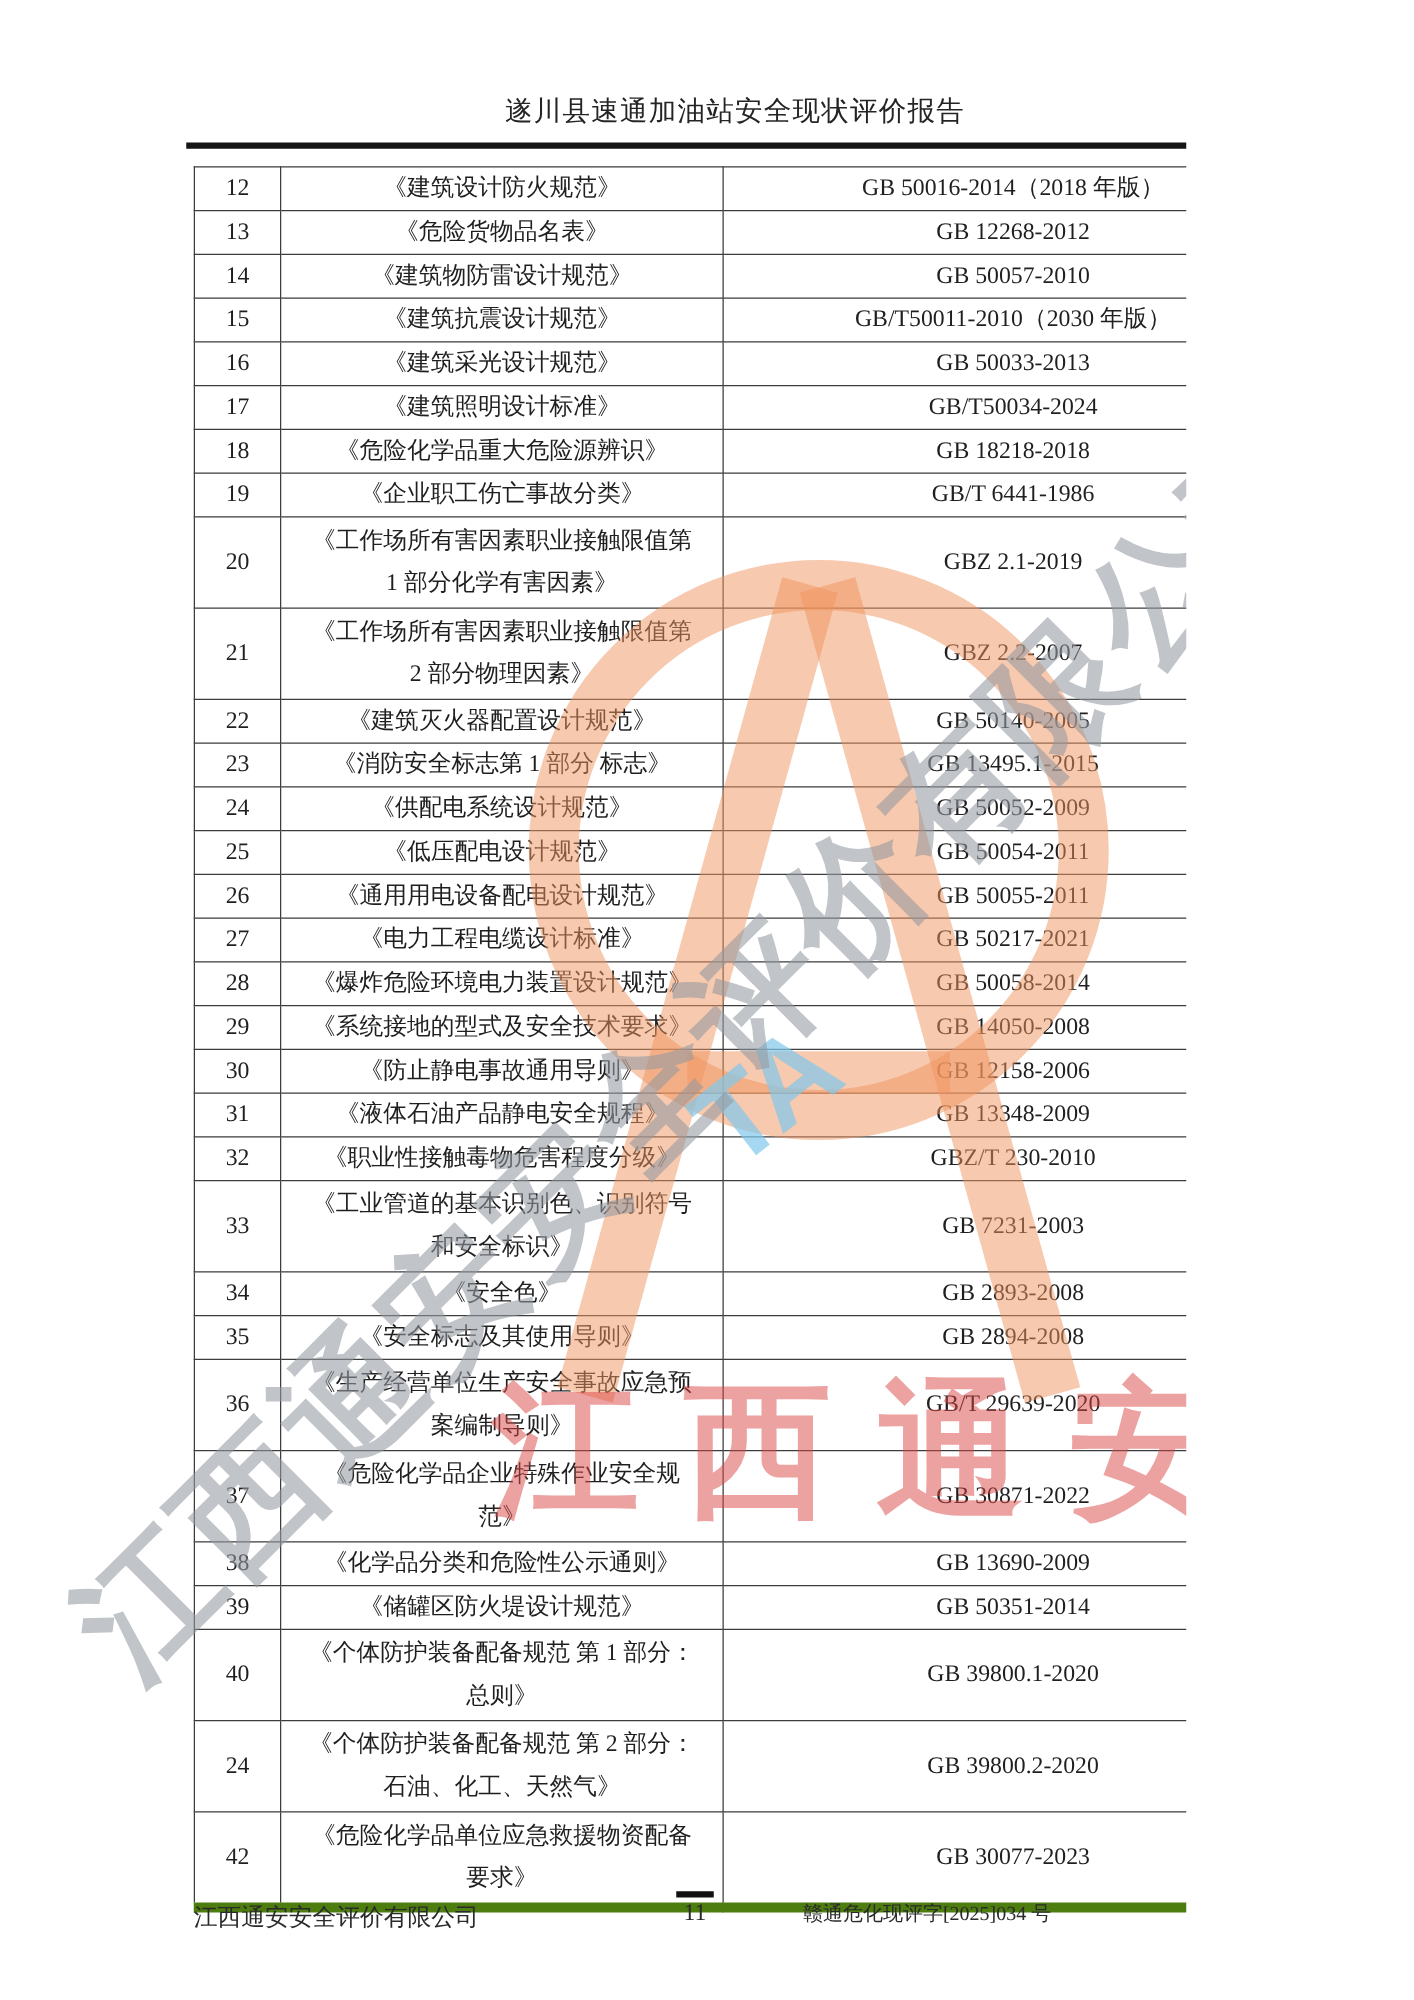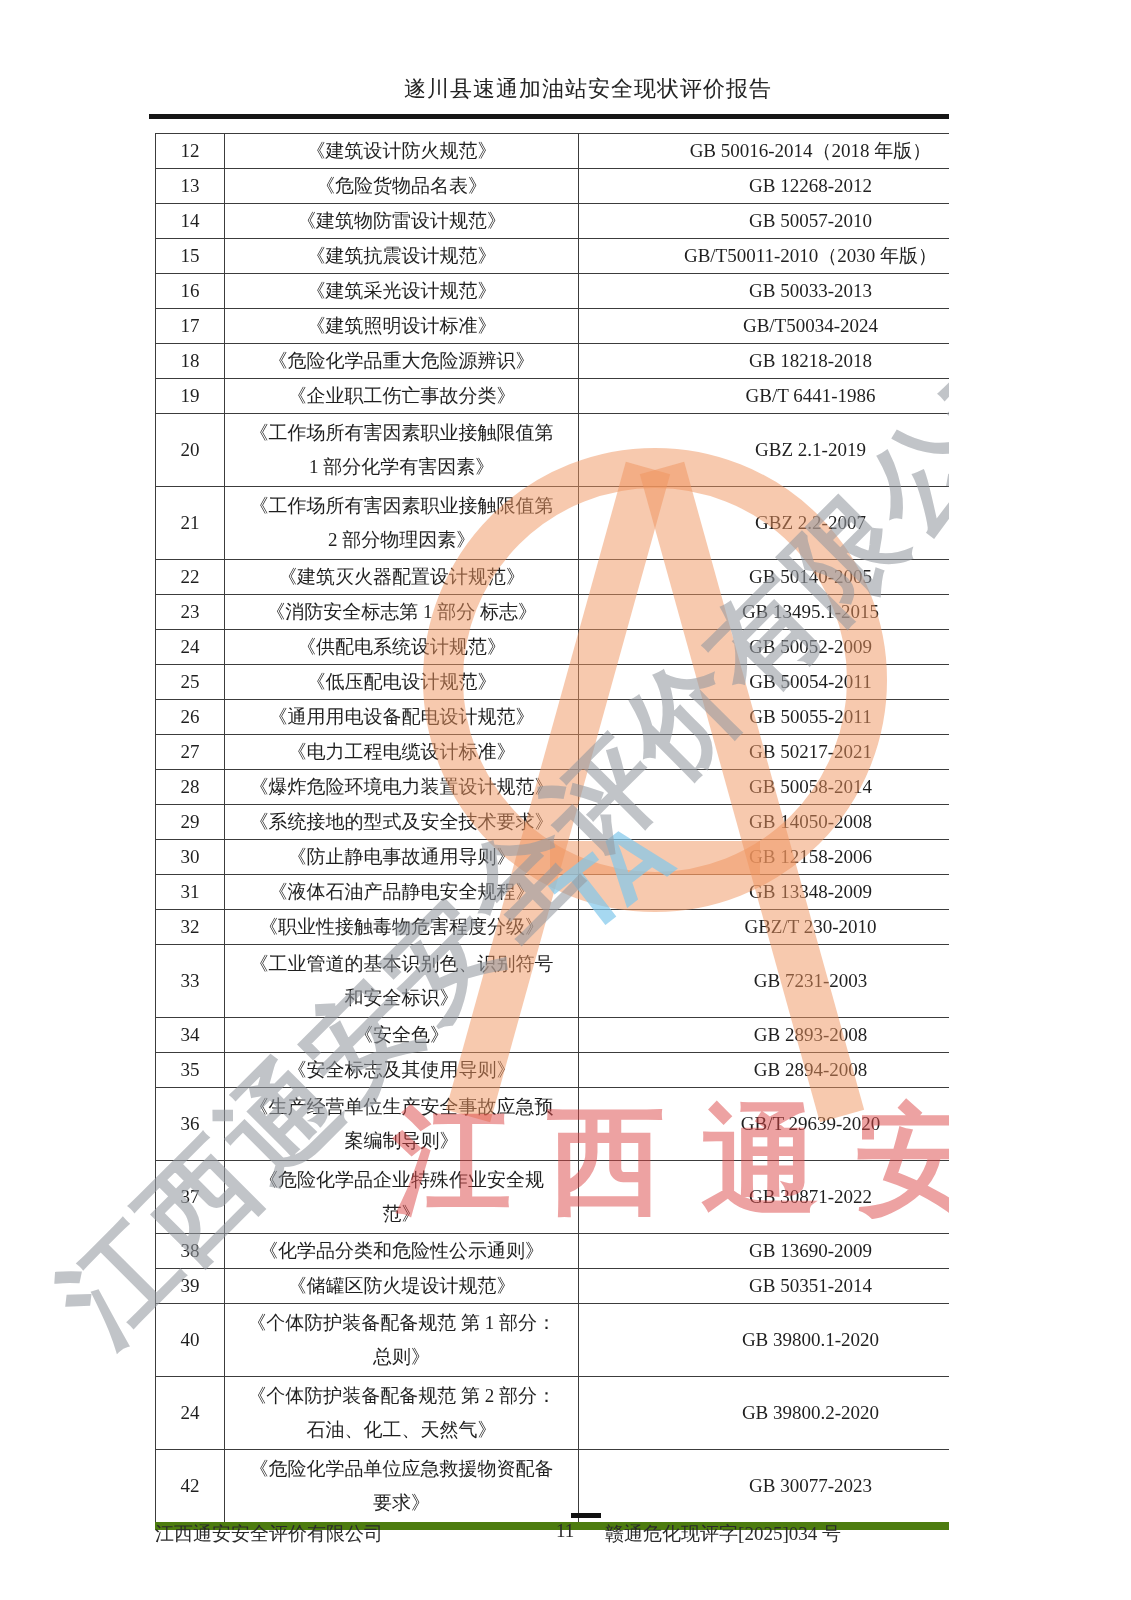--- a/index.html
+++ b/index.html
@@ -37,25 +37,25 @@
   td.c-no{width:62px;}
   td.c-name{width:347px;white-space:pre-line;}
   td.c-code{width:457px;margin-top:37px;}
   table.standards{border-bottom:8px solid #4d7c0f;}
   
   .footer-left{
     position:absolute;left:155px;top:1521px;font-size:19px;color:#2a2a2a;
     white-space:nowrap;
   }
   .footer-right{
-    position:absolute;right:108px;top:1521px;font-size:19px;color:#2a2a2a;
+    position:absolute;right:108px;top:1521px;font-size:16px;color:#2a2a2a;
     white-space:nowrap;
   }
   .footer-center{
-    position:absolute;left:556px;top:1513px;width:60px;text-align:left;
+    position:absolute;left:526px;top:1513px;width:60px;text-align:center;
   }
   .page-bar{display:block;width:30px;height:5px;background:#111;margin:0 auto 2px;}
   .page-number{font-size:19px;color:#2a2a2a;}
   
   .wm{position:absolute;inset:0;pointer-events:none;}
   .wm-logo{position:absolute;left:420px;top:428px;}
   .wm-gray{
     position:absolute;left:565px;top:838px;
     transform:translate(-50%,-50%) rotate(-45deg);
     white-space:nowrap;

